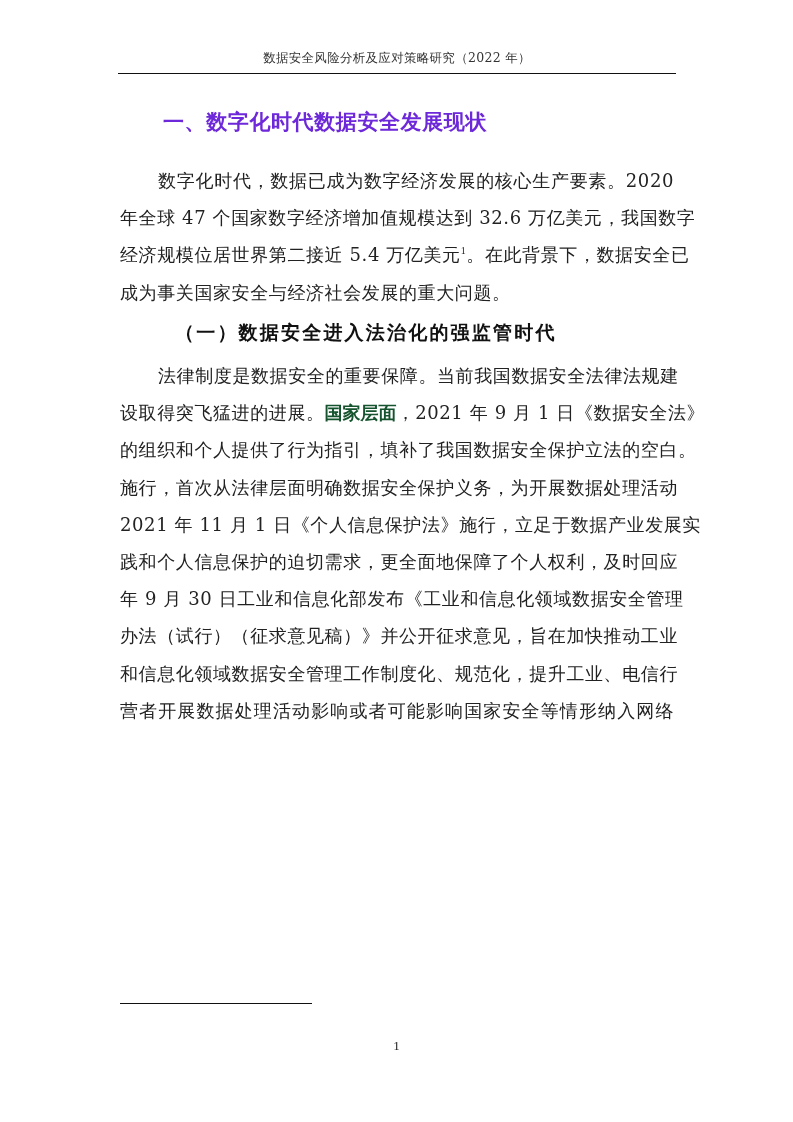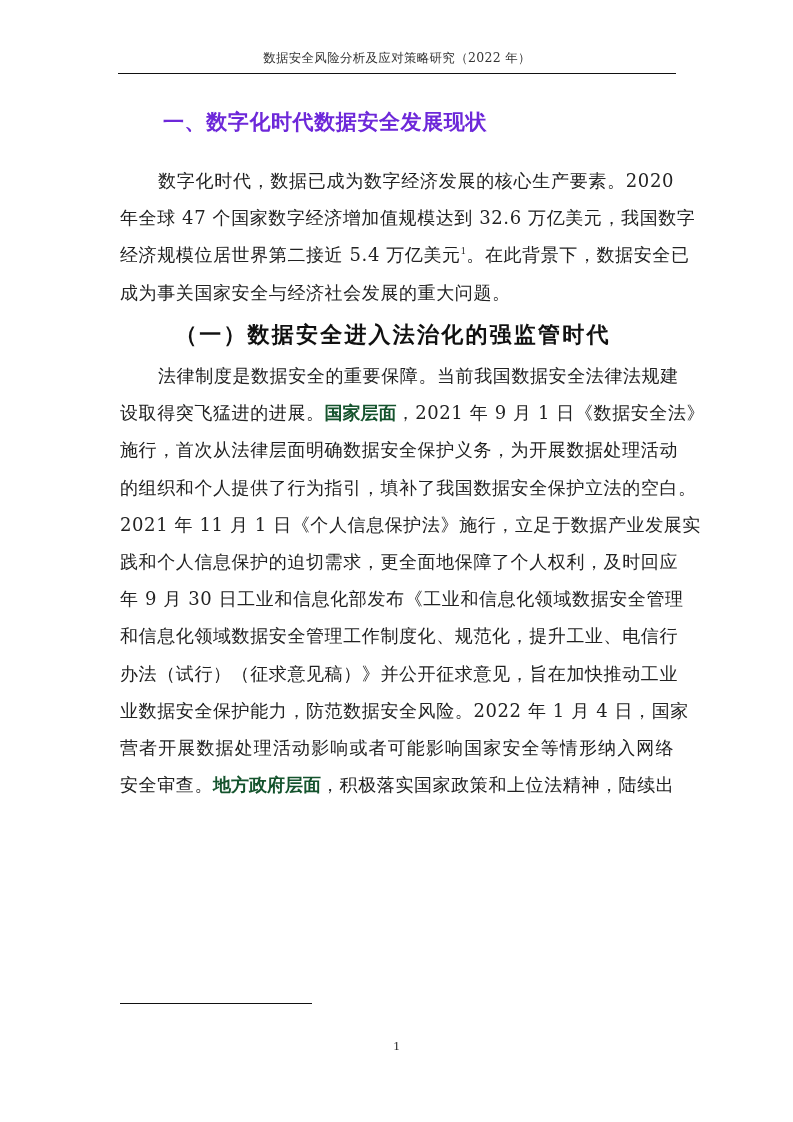--- a/index.html
+++ b/index.html
@@ -12,21 +12,21 @@
   }
   .header-rule { position: absolute; left: 118px; width: 558px; top: 73px; height: 0; border-top: 1.5px solid #111; }
 
   .h1 {
     position: absolute; left: 163px; top: 108px;
     font-family: "DejaVu Sans", sans-serif; font-weight: bold; font-size: 21px; color: #6d28d9;
     letter-spacing: 0.6px;
   }
   .h2 {
     position: absolute; left: 175px; top: 320px;
-    font-family: "DejaVu Serif", serif; font-weight: bold; font-size: 22px; color: #111;
+    font-family: "DejaVu Serif", serif; font-weight: bold; font-size: 19px; color: #111;
     letter-spacing: 2.2px;
   }
   .para {
     position: absolute; left: 120px; width: 554px;
     font-family: "DejaVu Serif", serif; font-size: 18px; line-height: 37.2px; color: #222;
     text-align: justify; text-align-last: left; letter-spacing: 0.6px;
   }
   .para .indent { display: inline-block; width: 38px; }
   .line { display: block; white-space: nowrap; text-align: justify; text-align-last: justify; height: 37.2px; }
   .line.last { text-align-last: left; }
@@ -59,28 +59,26 @@
     <span class="line">年全球 47 个国家数字经济增加值规模达到 32.6 万亿美元，我国数字</span>
     <span class="line"><span>经济规模位居世界第二接近 5.4 万亿美元</span><sup class="fnref">1</sup><span>。在此背景下，数据安全已</span></span>
     <span class="line last">成为事关国家安全与经济社会发展的重大问题。</span>
   </div>
 
   <div class="h2">（一）数据安全进入法治化的强监管时代</div>
 
   <div class="para" style="top:357px;">
     <span class="line"><span class="indent"></span><span>法律制度是数据安全的重要保障。当前我国数据安全法律法规建</span></span>
     <span class="line"><span>设取得突飞猛进的进展。</span><span class="b">国家层面</span><span>，2021 年 9 月 1 日《数据安全法》</span></span>
+    <span class="line">的组织和个人提供了行为指引，填补了我国数据安全保护立法的空白。</span>
     <span class="line">施行，首次从法律层面明确数据安全保护义务，为开展数据处理活动</span>
-    <span class="line">的组织和个人提供了行为指引，填补了我国数据安全保护立法的空白。</span>
     <span class="line">2021 年 11 月 1 日《个人信息保护法》施行，立足于数据产业发展实</span>
     <span class="line">践和个人信息保护的迫切需求，更全面地保障了个人权利，及时回应</span>
     <span class="line">年 9 月 30 日工业和信息化部发布《工业和信息化领域数据安全管理</span>
+    <span class="line">办法（试行）（征求意见稿）》并公开征求意见，旨在加快推动工业</span>
     <span class="line">和信息化领域数据安全管理工作制度化、规范化，提升工业、电信行</span>
-    <span class="line">办法（试行）（征求意见稿）》并公开征求意见，旨在加快推动工业</span>
-    <span class="line">业数据安全保护能力，防范数据安全风险。2022 年 1 月 4 日，国家</span>
     <span class="line">营者开展数据处理活动影响或者可能影响国家安全等情形纳入网络</span>
-    <span class="line"><span>安全审查。</span><span class="b">地方政府层面</span><span>，积极落实国家政策和上位法精神，陆续出</span></span>
   </div>
 
   <div class="fn-rule"></div>
 
   <div class="page-number">1</div>
 </div>
 
 </body></html>

